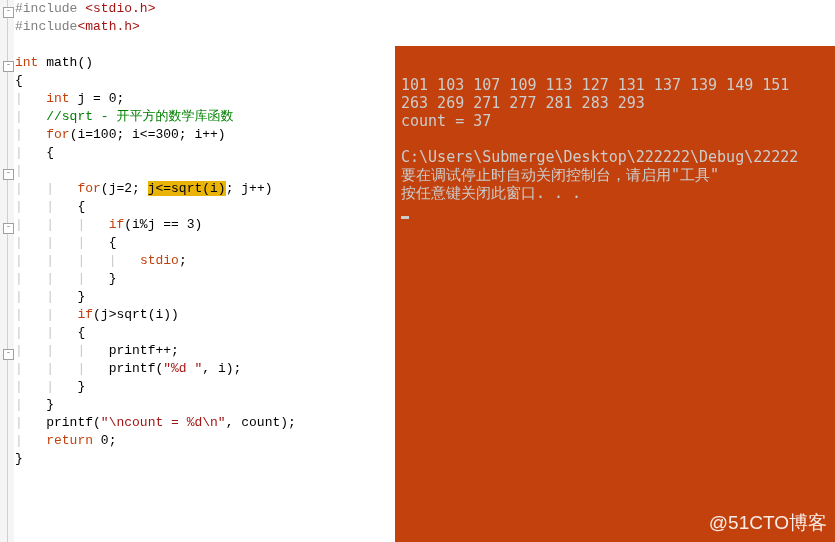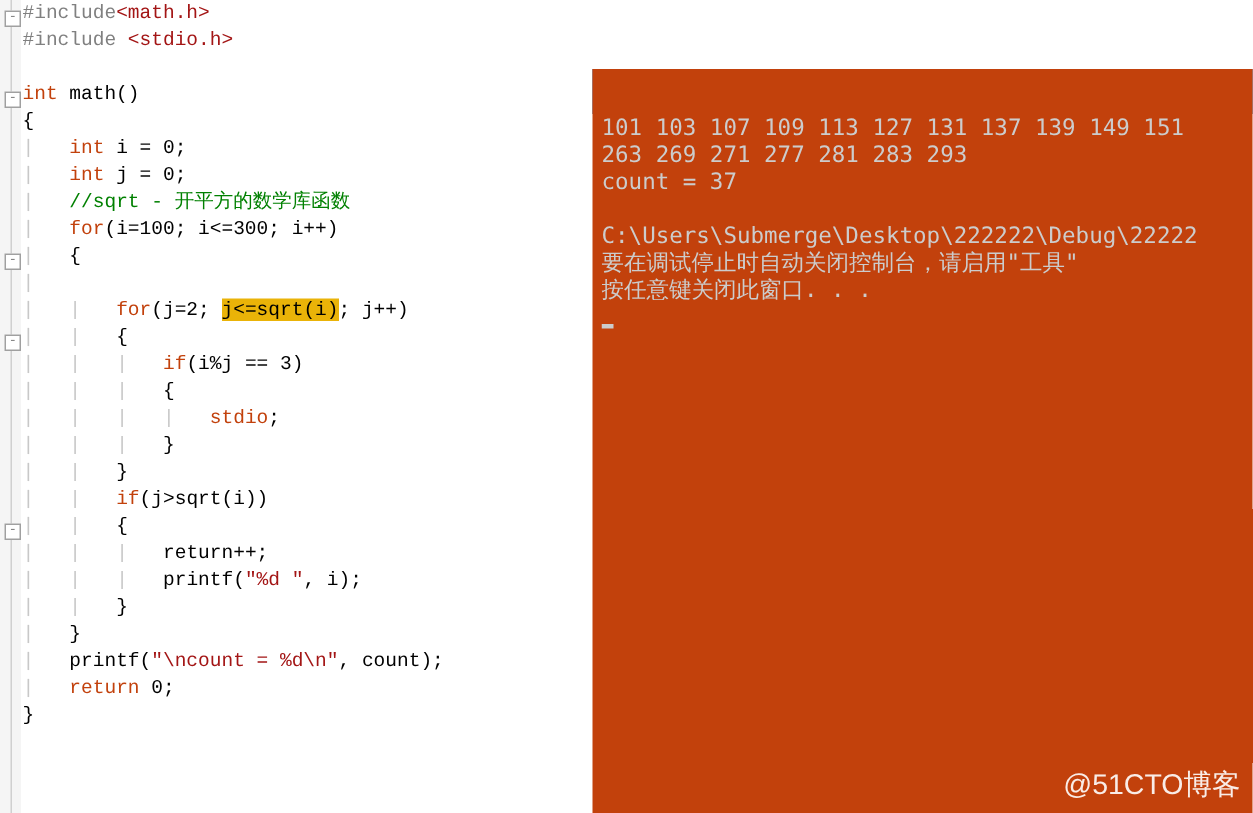--- a/index.html
+++ b/index.html
@@ -31,41 +31,40 @@
 <div class="editor">
   <div class="gutter">
     <div class="vline" style="top:0;height:542px"></div>
   <div class="fold" style="top: 61px;">-</div>
       <div class="fold" style="top: 169px;">-</div>
       <div class="fold" style="top: 223px;">-</div>
       <div class="fold" style="top: 349px;">-</div>
       <div class="fold" style="top: 7px;">-</div>
     </div>
   <div class="code" id="code">
+      <div class="ln"><span class="pp">#include </span><span class="inc">&lt;stdio.h&gt;</span></div>
       <div class="ln"><span class="pp">#include</span><span class="inc">&lt;math.h&gt;</span></div>
-      <div class="ln"><span class="pp">#include </span><span class="inc">&lt;stdio.h&gt;</span></div>
       <div class="ln"></div>
       <div class="ln"><span class="kw">int</span><span class="fn"> math()</span></div>
       <div class="ln"><span>{</span></div>
-      <div class="ln"><span class="guide">|   </span><span class="kw">int</span><span> i = 0;</span></div>
       <div class="ln"><span class="guide">|   </span><span class="kw">int</span><span> j = 0;</span></div>
       <div class="ln"><span class="guide">|   </span><span class="cmt">//sqrt - 开平方的数学库函数</span></div>
       <div class="ln"><span class="guide">|   </span><span class="kw">for</span><span>(i=100; i&lt;=300; i++)</span></div>
       <div class="ln"><span class="guide">|   </span><span>{</span></div>
       <div class="ln"><span class="guide">|   </span></div>
       <div class="ln"><span class="guide">|   </span><span class="guide">|   </span><span class="kw">for</span><span>(j=2; </span><span class="hl">j&lt;=sqrt(i)</span><span>; j++)</span></div>
       <div class="ln"><span class="guide">|   </span><span class="guide">|   </span><span>{</span></div>
       <div class="ln"><span class="guide">|   </span><span class="guide">|   </span><span class="guide">|   </span><span class="kw">if</span><span>(i%j == 3)</span></div>
       <div class="ln"><span class="guide">|   </span><span class="guide">|   </span><span class="guide">|   </span><span>{</span></div>
       <div class="ln"><span class="guide">|   </span><span class="guide">|   </span><span class="guide">|   </span><span class="guide">|   </span><span class="kw">stdio</span><span>;</span></div>
       <div class="ln"><span class="guide">|   </span><span class="guide">|   </span><span class="guide">|   </span><span>}</span></div>
       <div class="ln"><span class="guide">|   </span><span class="guide">|   </span><span>}</span></div>
       <div class="ln"><span class="guide">|   </span><span class="guide">|   </span><span class="kw">if</span><span>(j&gt;sqrt(i))</span></div>
       <div class="ln"><span class="guide">|   </span><span class="guide">|   </span><span>{</span></div>
-      <div class="ln"><span class="guide">|   </span><span class="guide">|   </span><span class="guide">|   </span><span>return++;</span></div>
+      <div class="ln"><span class="guide">|   </span><span class="guide">|   </span><span class="guide">|   </span><span>printf++;</span></div>
       <div class="ln"><span class="guide">|   </span><span class="guide">|   </span><span class="guide">|   </span><span>printf(</span><span class="str">"%d "</span><span>, i);</span></div>
       <div class="ln"><span class="guide">|   </span><span class="guide">|   </span><span>}</span></div>
       <div class="ln"><span class="guide">|   </span><span>}</span></div>
       <div class="ln"><span class="guide">|   </span><span>printf(</span><span class="str">"\ncount = %d\n"</span><span>, count);</span></div>
       <div class="ln"><span class="guide">|   </span><span class="kw">return</span><span> 0;</span></div>
       <div class="ln"><span>}</span></div>
     </div>
 </div>
 
 <div class="titlebar">

